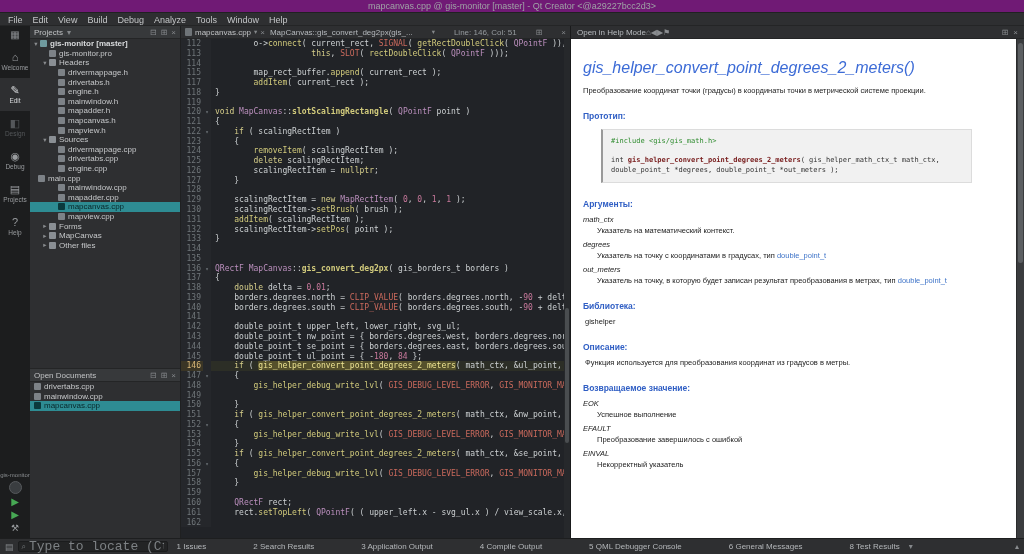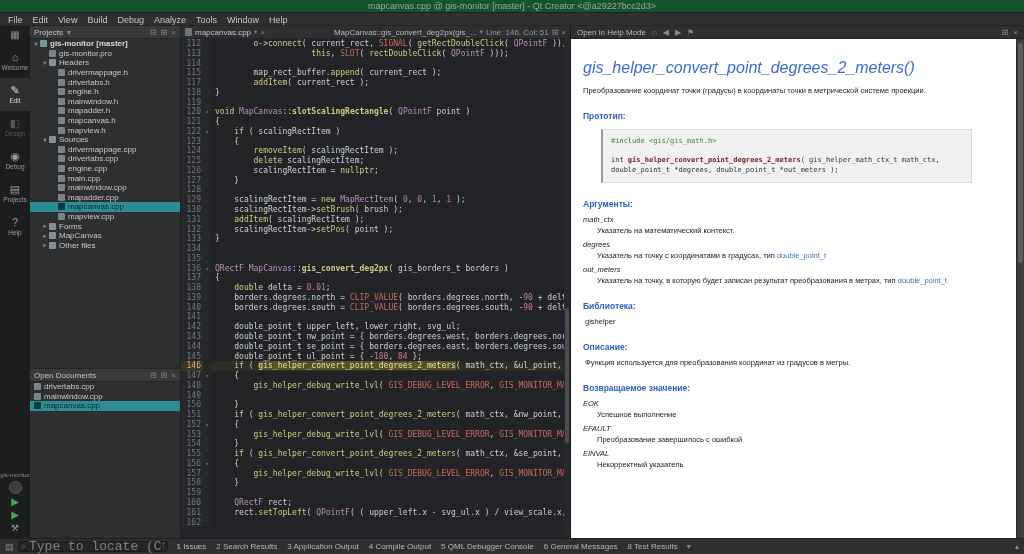--- a/index.html
+++ b/index.html
@@ -1,19 +1,19 @@
 <!DOCTYPE html>
 <html><head>
 <meta charset="utf-8">
 <style>
   * { box-sizing: border-box; margin: 0; padding: 0; }
   html,body { width:1024px; height:554px; overflow:hidden; background:#2e2f31;
               font-family:"Liberation Sans", sans-serif; }
 
-  .titlebar { height:13px; background:#14532d; border-bottom:1px solid #202122;
+  .titlebar { height:13px; background:#701a75; border-bottom:1px solid #202122;
               color:#9fa3a6; font-size:9px; display:flex; align-items:center; justify-content:center; }
 
   .menubar { height:13px; background:#2e2f31; border-bottom:1px solid #242526;
              display:flex; align-items:flex-end; padding-left:3px; font-size:9px; color:#c4c6c8; }
   .menu-item { padding:0 5px; cursor:default; }
 
   .main { display:flex; height:512px; }
 
   
   .modebar { width:30px; background:#1c1d1e; display:flex; flex-direction:column; align-items:center; flex-shrink:0; }
@@ -47,21 +47,21 @@
   .trow.selected { background:#2e8c93; color:#07272a; }
   .trow.selected .ficon { background:#0a3a3d; }
 
   
   .editor { width:390px; flex-shrink:0; display:flex; flex-direction:column; background:#212327;
             border-right:1px solid #191a1b; position:relative; }
   .editor-toolbar { height:13px; background:#2e2f31; border-bottom:1px solid #242526; display:flex;
                     align-items:center; gap:3px; padding:0 4px; font-size:8px; color:#c0c2c4; flex-shrink:0; }
   .doc-icon { width:7px; height:8px; background:#6f7478; border-radius:1px; }
   .et-chevron { color:#85888b; font-size:6.5px; }
-  .et-right { margin-left:auto; display:flex; align-items:center; gap:3px; min-width:0; }
+  .et-right { margin-left:auto; display:flex; align-items:center; gap:19px; min-width:0; }
   .symbol-label { color:#b5b9bd; max-width:148px; overflow:hidden; text-overflow:ellipsis; white-space:nowrap; }
   .cursor-label { color:#969b9f; white-space:nowrap; }
   .editor-body { flex:1; overflow:hidden; font-family:"DejaVu Sans Mono", monospace;
                  font-size:8px; line-height:9.78px; }
   .cl { height:9.78px; display:flex; white-space:pre; overflow:hidden; }
   .ln { width:22px; flex-shrink:0; text-align:right; padding-right:2px; color:#70767a; background:#25272b; }
   .fold { width:8px; flex-shrink:0; text-align:center; color:#6f757a; font-size:6px; background:#25272b; }
   .ct { padding-left:4px; color:#ccd0d2; }
   .cl.cur { background:#2c2e26; }
   .cl.cur .ln { color:#d9b777; background:#3a3525; }
@@ -71,21 +71,21 @@
   .tk-num { color:#c9799c; }
   .tk-fn { color:#d2cb7c; }
   .tk-bold { font-weight:bold; }
   .tk-occ { background:#56512b; color:#ece392; border-radius:1px; }
   .editor-scrollbar { position:absolute; right:0; top:13px; bottom:0; width:6px; background:#26282b; }
   .editor-scrollbar .thumb { position:absolute; top:54%; height:27%; left:1px; right:1px; background:#4a4d50; border-radius:2px; }
 
   
   .help { flex:1; min-width:0; display:flex; flex-direction:column; position:relative; }
   .help-toolbar { height:13px; background:#2e2f31; border-bottom:1px solid #242526; display:flex;
-                  align-items:center; gap:6px; padding:0 6px; font-size:8px; color:#b8bcc0; flex-shrink:0; }
+                  align-items:center; padding:0 6px; font-size:8px; color:#b8bcc0; flex-shrink:0; }
   .ht-icon { color:#8a8d90; font-size:8px; cursor:default; }
   .ht-right { margin-left:auto; display:flex; gap:5px; }
   .help-content { flex:1; background:#ffffff; color:#1c1c1c; overflow:hidden; padding:4px 24px 0 12px; font-size:7.5px; }
   .doc-title { color:#3c6bd6; font-style:italic; font-size:16px; margin:16px 0 9px; font-weight:normal; }
   .doc-summary { color:#222; margin-bottom:6px; }
   .doc-heading { color:#2f5ec4; font-weight:bold; font-size:8.5px; margin:16px 0 6px; }
   .codebox { background:#f1f1f1; border:1px solid #dcdcdc; border-left:2px solid #9a9a9a;
              margin:8px 28px 8px 18px; padding:7px 8px; font-family:"DejaVu Sans Mono", monospace;
              font-size:7px; line-height:9.5px; color:#333; }
   .codeline.include { color:#2e8b2e; }
@@ -243,21 +243,21 @@
           <div class="trow" style="padding-left: 20px;">
             <span class="arrow"></span>
             <span class="ficon file"></span>
             <span class="tlabel">drivertabs.cpp</span>
           </div>
           <div class="trow" style="padding-left: 20px;">
             <span class="arrow"></span>
             <span class="ficon file"></span>
             <span class="tlabel">engine.cpp</span>
           </div>
-          <div class="trow" style="padding-left: 20px;">
+          <div class="trow" style="">
             <span class="arrow"></span>
             <span class="ficon file"></span>
             <span class="tlabel">main.cpp</span>
           </div>
           <div class="trow" style="padding-left: 20px;">
             <span class="arrow"></span>
             <span class="ficon file"></span>
             <span class="tlabel">mainwindow.cpp</span>
           </div>
           <div class="trow" style="padding-left: 20px;">
@@ -439,21 +439,21 @@
   </div>
 
 </div>
 
 <div class="statusbar">
   <span class="sb-icon">▤</span>
   <span class="locator">
     <span class="search-glyph">⌕</span>
     <input placeholder="Type to locate (Ctrl+K)" style="">
   </span>
-  <span id="pane-buttons" style="display:flex;align-items:center;">
+  <span id="pane-buttons" style="display:flex;align-items:center;gap:37px;">
       <span class="pane-btn">1 Issues</span>
       <span class="pane-btn">2 Search Results</span>
       <span class="pane-btn">3 Application Output</span>
       <span class="pane-btn">4 Compile Output</span>
       <span class="pane-btn">5 QML Debugger Console</span>
       <span class="pane-btn">6 General Messages</span>
       <span class="pane-btn">8 Test Results</span>
     </span>
   <span class="ph-icon">▾</span>
   <span class="sb-right">

